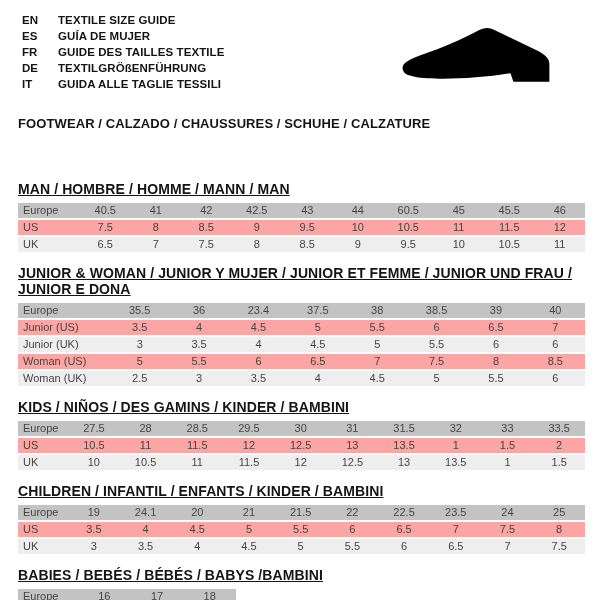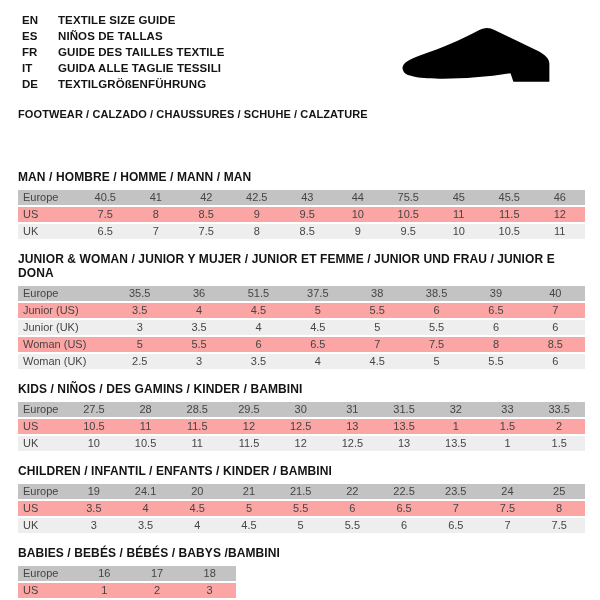--- a/index.html
+++ b/index.html
@@ -23,31 +23,32 @@
   .lang-row{display:flex;line-height:16px;height:16px;}
   .lang-code{
     flex:0 0 36px;font-size:11.5px;font-weight:700;color:var(--heading);
   }
   .lang-label{font-size:11.5px;font-weight:700;color:var(--heading);letter-spacing:.1px;}
   .shoe{
     position:absolute;top:24px;right:26px;
     width:180px;height:70px;
   }
   .category{
-    margin-top:16px;
-    font-size:11px;font-weight:700;color:var(--heading);
+    margin-top:24px;
+    font-size:13px;font-weight:700;color:var(--heading);
     letter-spacing:.1px;
   }
   
   .section{margin-top:11px;}
   .section.t0{margin-top:50px;}
   .tbl-title{
     margin:0 0 6px 0;
-    font-size:12px;font-weight:700;color:var(--heading);
+    font-size:14px;font-weight:700;color:var(--heading);
     letter-spacing:.1px;
+    text-decoration:underline;
   }
   .tbl{width:567px;}
   .t4 .tbl{width:218px;}
   .row{
     display:flex;align-items:center;
     height:15px;line-height:15px;
     border-bottom:2px solid #fff;
     font-size:11px;color:var(--text);
   }
   .row.head{background:var(--head-bg);}
@@ -65,33 +66,33 @@
 <div class="page">
 
   <header class="top">
     <div class="langs">
       <div class="lang-row">
         <span class="lang-code">EN</span>
         <span class="lang-label">TEXTILE SIZE GUIDE</span>
       </div>
       <div class="lang-row">
         <span class="lang-code">ES</span>
-        <span class="lang-label">NIÑOS DE TALLAS</span>
+        <span class="lang-label">GUÍA DE MUJER</span>
       </div>
       <div class="lang-row">
         <span class="lang-code">FR</span>
         <span class="lang-label">GUIDE DES TAILLES TEXTILE</span>
       </div>
       <div class="lang-row">
+        <span class="lang-code">DE</span>
+        <span class="lang-label">TEXTILGRÖßENFÜHRUNG</span>
+      </div>
+      <div class="lang-row">
         <span class="lang-code">IT</span>
         <span class="lang-label">GUIDA ALLE TAGLIE TESSILI</span>
-      </div>
-      <div class="lang-row">
-        <span class="lang-code">DE</span>
-        <span class="lang-label">TEXTILGRÖßENFÜHRUNG</span>
       </div>
     </div>
 
     <svg class="shoe" viewBox="0 0 190 72" xmlns="http://www.w3.org/2000/svg" aria-hidden="true">
       <path d="M10,49
                C6,42 14,37 28,32
                C52,24 70,16 89,6
                C95,2.5 101,2.5 106,5.5
                L151,27
                C160,31.5 164,36 164,41
@@ -110,21 +111,21 @@
         <h2 class="tbl-title">MAN / HOMBRE / HOMME / MANN / MAN</h2>
         <div class="tbl">
           <div class="row head">
             <span class="cell label">Europe</span>
             <span class="cell">40.5</span>
             <span class="cell">41</span>
             <span class="cell">42</span>
             <span class="cell">42.5</span>
             <span class="cell">43</span>
             <span class="cell">44</span>
-            <span class="cell">75.5</span>
+            <span class="cell">60.5</span>
             <span class="cell">45</span>
             <span class="cell">45.5</span>
             <span class="cell">46</span>
           </div>
           <div class="row plain">
             <span class="cell label">US</span>
             <span class="cell">7.5</span>
             <span class="cell">8</span>
             <span class="cell">8.5</span>
             <span class="cell">9</span>
@@ -150,21 +151,21 @@
           </div>
         </div>
       </section>
       <section class="section t1">
         <h2 class="tbl-title">JUNIOR &amp; WOMAN / JUNIOR Y MUJER / JUNIOR ET FEMME / JUNIOR UND FRAU / JUNIOR E DONA</h2>
         <div class="tbl">
           <div class="row head">
             <span class="cell label">Europe</span>
             <span class="cell">35.5</span>
             <span class="cell">36</span>
-            <span class="cell">51.5</span>
+            <span class="cell">23.4</span>
             <span class="cell">37.5</span>
             <span class="cell">38</span>
             <span class="cell">38.5</span>
             <span class="cell">39</span>
             <span class="cell">40</span>
           </div>
           <div class="row plain">
             <span class="cell label">Junior (US)</span>
             <span class="cell">3.5</span>
             <span class="cell">4</span>

